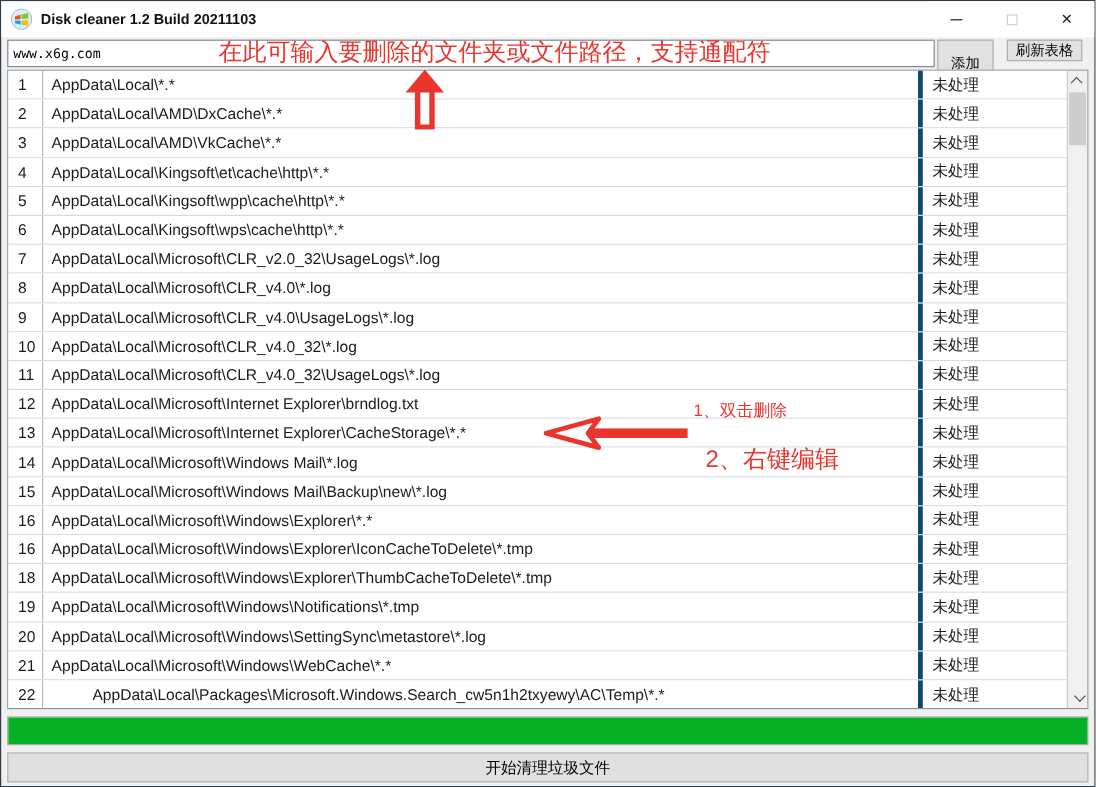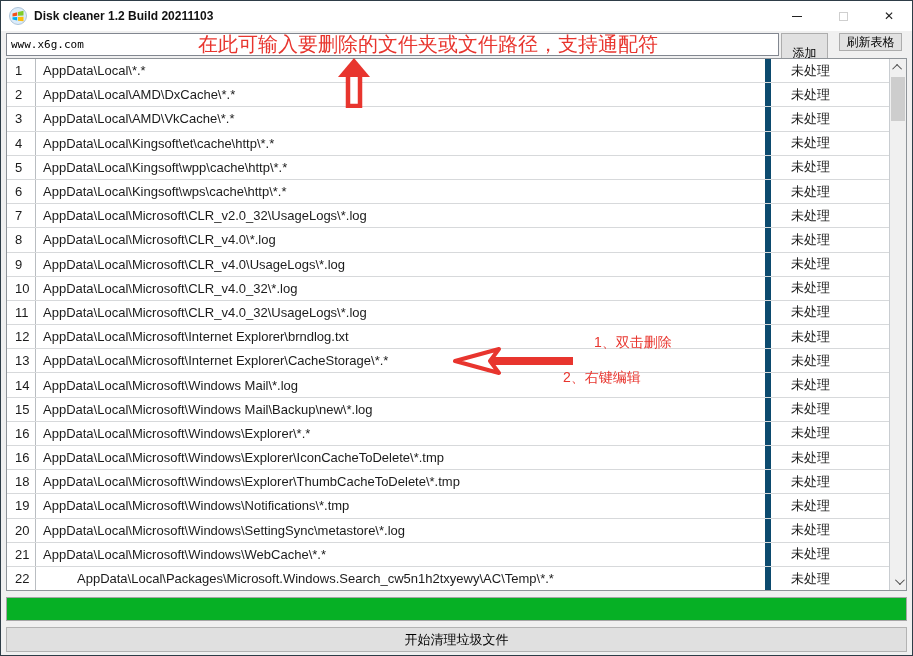--- a/index.html
+++ b/index.html
@@ -30,41 +30,41 @@
   .refresh-btn{position:absolute;left:838px;top:32px;width:63px;height:18px;}
   
   .table{position:absolute;left:5px;top:57px;width:901px;height:533px;
          background:#fff;border:1px solid #8f9499;}
   .rows{position:absolute;left:0;top:0;right:17px;bottom:0;display:flex;flex-direction:column;}
   .row{flex:1;display:flex;align-items:stretch;border-bottom:1px solid #d7d9db;background:#fff;}
   .row:last-child{border-bottom:none;gap:34px;}
   .cell{display:flex;align-items:center;font-size:13px;color:#1b1b1b;white-space:nowrap;overflow:hidden;}
   .cell.num{width:29px;border-right:1px solid #b9bdc1;padding-left:8px;}
   .cell.path{flex:1;padding-left:7px;}
-  .cell.status{width:124px;border-left:6px solid #0c4a6e;padding-left:20px;}
+  .cell.status{width:124px;border-left:4px solid #0c4a6e;padding-left:8px;}
   
   .scrollbar{position:absolute;right:0;top:0;bottom:0;width:17px;background:#f0f0f0;
              border-left:1px solid #c9cdd1;}
   .sb-btn{position:absolute;left:0;width:100%;height:17px;display:flex;align-items:center;justify-content:center;}
   .sb-up{top:0;} .sb-down{bottom:0;}
   .chev{width:7px;height:7px;border-left:1.5px solid #4d4d4d;border-top:1.5px solid #4d4d4d;}
   .chev.up{transform:rotate(45deg) translateY(2px);}
   .chev.down{transform:rotate(225deg) translateY(2px);}
   .sb-thumb{position:absolute;left:1px;right:1px;top:18px;height:44px;background:#cdcdcd;}
   
   .progress{position:absolute;left:5px;top:596px;width:901px;height:24px;
             border:1px solid #a6a6a6;background:#e6e6e6;}
   .progress-fill{height:100%;background:#06b025;}
   .clean-btn{position:absolute;left:5px;top:626px;width:901px;height:25px;
              background:#e0e0e0;border:1px solid #b3b3b3;font-size:13px;color:#000;}
   
-  .ann{position:absolute;color:#e8352e;z-index:20;pointer-events:none;white-space:nowrap;margin-left:16px;}
+  .ann{position:absolute;color:#e8352e;z-index:20;pointer-events:none;white-space:nowrap;}
   .ann-hint{left:181px;top:31px;font-size:20px;line-height:24px;}
   .ann-tip1{left:577px;top:333px;font-size:14px;}
-  .ann-tip2{left:546px;top:368px;font-size:14px;}
+  .ann-tip2{left:587px;top:368px;font-size:20px;}
   .arrow-up{position:absolute;left:336px;top:57px;z-index:20;pointer-events:none;}
   .arrow-left{position:absolute;left:452px;top:345px;z-index:20;pointer-events:none;}
 </style>
 </head>
 <body>
 
 <div class="window">
 
   <div class="titlebar">
     <span class="app-icon">

